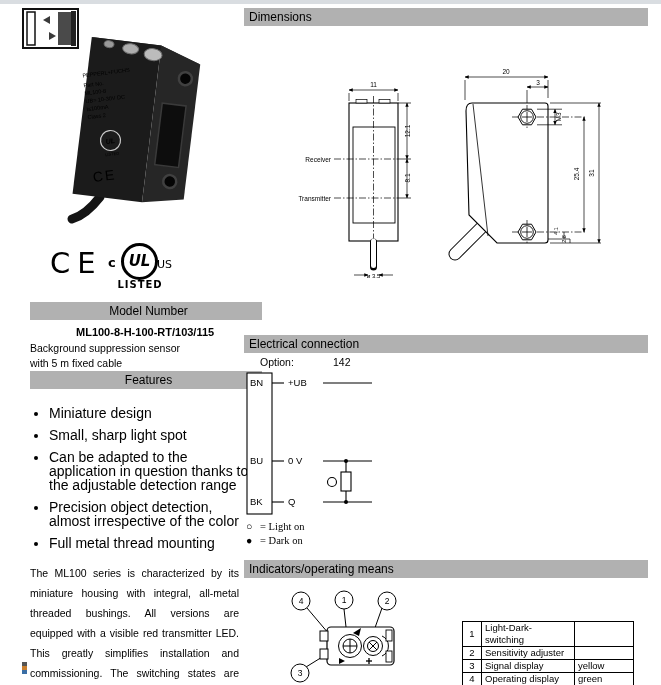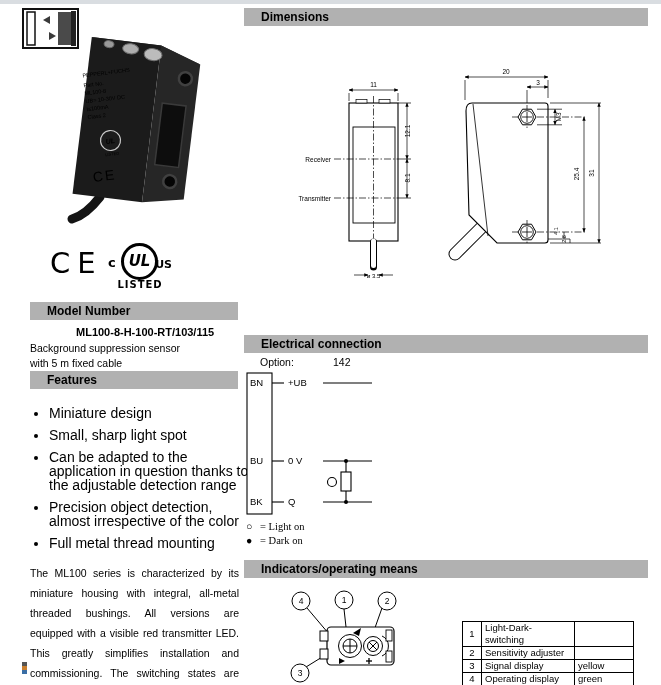--- a/index.html
+++ b/index.html
@@ -1,37 +1,37 @@
 <!DOCTYPE html>
 <html><head>
 <meta charset="utf-8">
 <style>
   html,body{margin:0;padding:0;background:#fff;}
   .page{position:relative;width:661px;height:685px;background:#ffffff;
         font-family:"Liberation Sans",sans-serif;color:#000;overflow:hidden;}
   .topbar{position:absolute;left:0;top:0;width:661px;height:4px;background:#d9dde1;}
   .sec-h{position:absolute;height:18px;line-height:18px;background:#b1b1b1;
-         font-size:12px;font-weight:bold;padding-left:17px;box-sizing:border-box;}
-  .lh{left:30px;width:208px;}
+         font-size:12px;font-weight:normal;padding-left:5px;box-sizing:border-box;}
+  .lh{left:30px;width:232px;text-align:center;}
   .rh{left:244px;width:404px;}
   .txt{position:absolute;font-size:10.5px;line-height:14px;}
   .bold{font-weight:bold;padding-left:46px;}
   .feat{position:absolute;left:30px;top:406px;width:208px;margin:0;
         padding-left:19px;font-size:14px;line-height:14px;}
   .feat li{margin-bottom:8px;}
   .pinfo{position:absolute;left:30px;top:563px;width:209px;font-size:10.5px;
          line-height:20px;text-align:justify;}
   .ce{position:absolute;left:50px;top:246px;font-size:29px;letter-spacing:7px;
       font-family:"DejaVu Sans",sans-serif;}
   .ulwrap{position:absolute;left:108px;top:243px;width:64px;height:52px;font-family:"DejaVu Sans",sans-serif;}
   .ulcircle{position:absolute;left:13px;top:0;width:31px;height:31px;border:3px solid #000;
             border-radius:50%;text-align:center;line-height:31px;font-weight:bold;
             font-style:italic;font-size:15px;}
   .ulc{position:absolute;left:0;top:12px;font-weight:bold;font-size:13px;}
-  .ulus{position:absolute;right:0;top:15px;font-weight:bold;font-size:11px;}
+  .ulus{position:absolute;right:0;top:15px;font-weight:normal;font-size:11px;}
   .ullisted{position:absolute;left:0;top:36px;width:64px;text-align:center;
             font-weight:bold;font-size:10px;letter-spacing:1px;}
   .optline{position:absolute;font-size:10.5px;}
   .legend{position:absolute;left:246px;top:520px;font-size:10.5px;line-height:14px;font-family:Liberation Serif, serif;}
   .legend .sym{display:inline-block;width:14px;}
   table.ind{position:absolute;left:462px;top:621px;border-collapse:collapse;font-size:9.5px;}
   table.ind td{border:1px solid #000;height:12px;padding:0 3px;line-height:12px;}
   td.cno{width:12px;text-align:center;}
   td.clabel{width:86px;}
   td.cval{width:52px;}

